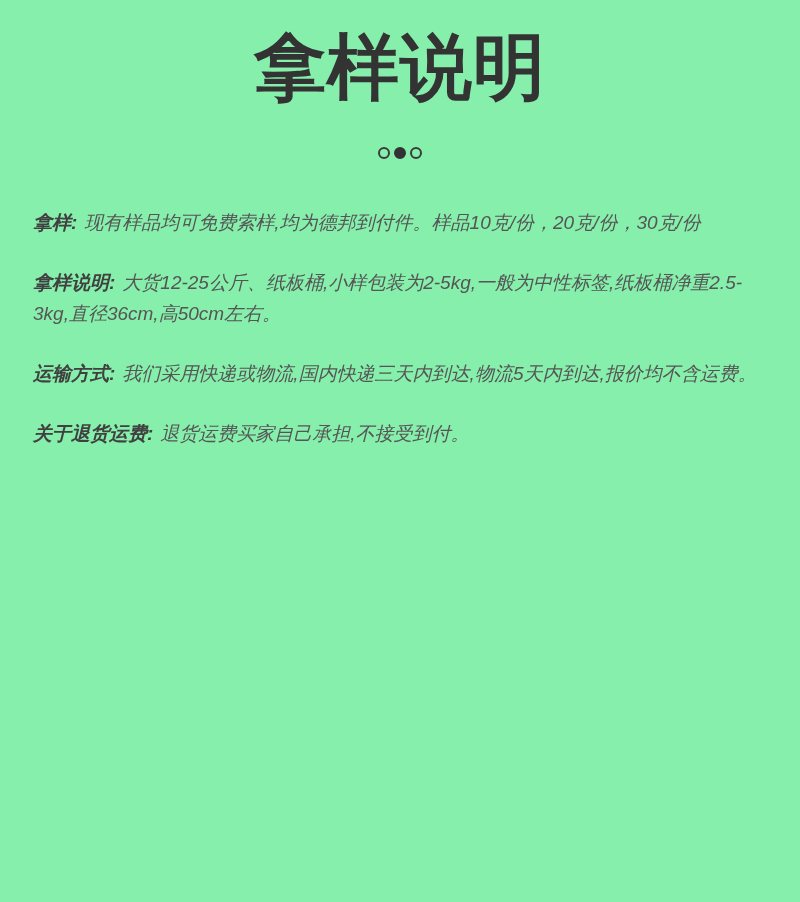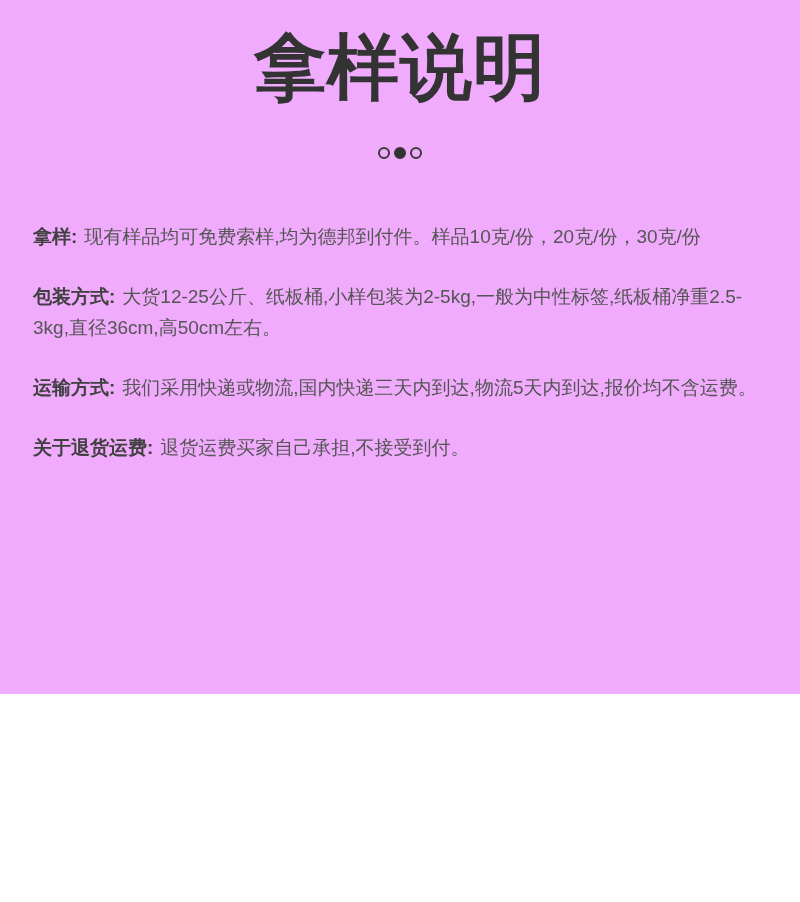--- a/index.html
+++ b/index.html
@@ -4,22 +4,22 @@
 <style>
   * { box-sizing: border-box; }
   html, body {
     margin: 0;
     padding: 0;
     background: #ffffff;
     font-family: "Liberation Sans", sans-serif;
   }
   .page {
     width: 800px;
-    height: 694px;
-    background: #f0abfc;
+    height: 902px;
+    background: #86efac;
     overflow: hidden;
   }
   .page-title {
     margin: 26px 0 0 0;
     text-align: center;
     font-size: 72px;
     line-height: 1.15;
     font-weight: 900;
     color: #333333;
     letter-spacing: 1px;
@@ -37,22 +37,23 @@
     height: 12px;
     border-radius: 50%;
     border: 2px solid #3a3a3a;
     background: transparent;
   }
   .dot.active {
     background: #333333;
     border-color: #333333;
   }
   .content {
-    margin-top: 62px;
+    margin-top: 48px;
     padding: 0 33px 0 33px;
+    font-style: italic;
   }
   .content p {
     margin: 0 0 29px 0;
     font-size: 19px;
     line-height: 31px;
     color: #555555;
     text-align: left;
   }
   .content p strong {
     font-weight: bold;
@@ -72,21 +73,21 @@
     <span class="dot active"></span>
     <span class="dot"></span>
   </div>
 
   <div class="content">
 
     <p><strong>拿样:</strong><span>现有样品均可免费索样,均为德邦到付件。样品10克/份，20克/份，30克/份</span></p>
 
 
 
-    <p><strong>包装方式:</strong><span>大货12-25公斤、纸板桶,小样包装为2-5kg,一般为中性标签,纸板桶净重2.5-3kg,直径36cm,高50cm左右。</span></p>
+    <p><strong>拿样说明:</strong><span>大货12-25公斤、纸板桶,小样包装为2-5kg,一般为中性标签,纸板桶净重2.5-3kg,直径36cm,高50cm左右。</span></p>
 
     <p><strong>运输方式:</strong><span>我们采用快递或物流,国内快递三天内到达,物流5天内到达,报价均不含运费。</span></p>
 
 
 
 
     <p><strong>关于退货运费:</strong><span>退货运费买家自己承担,不接受到付。</span></p>
 
   </div>
 </div>

